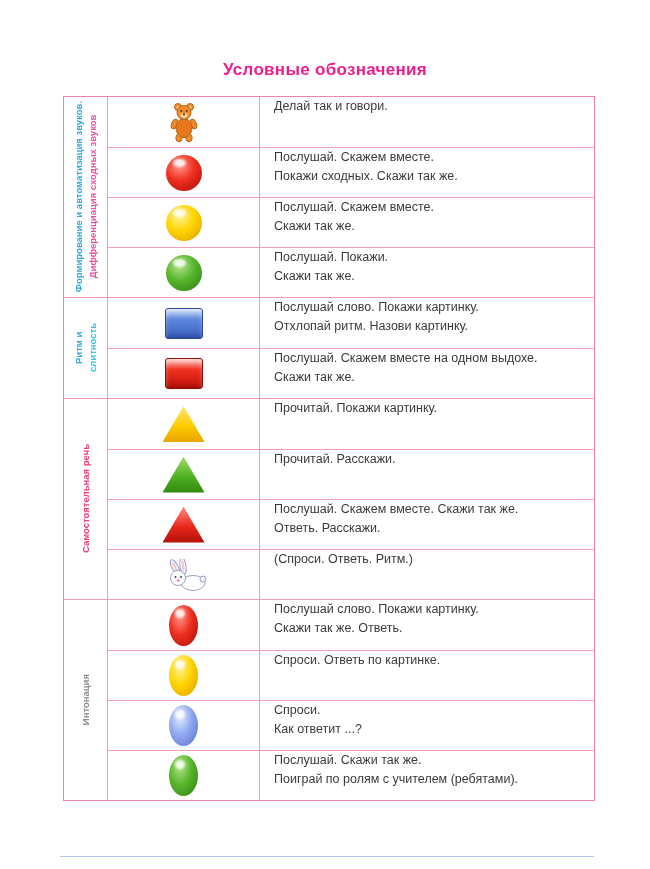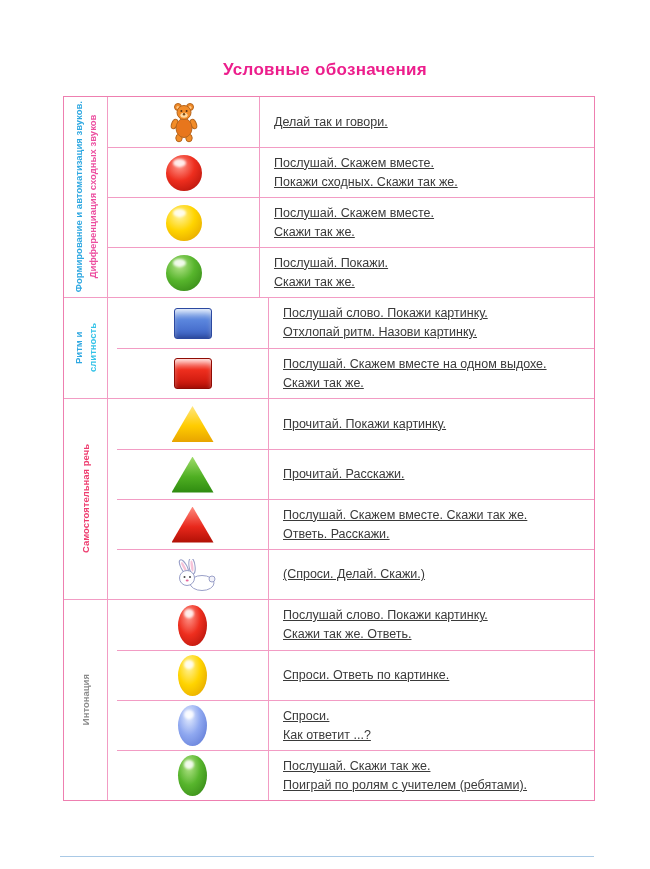--- a/index.html
+++ b/index.html
@@ -18,41 +18,41 @@
     position:absolute;top:60px;left:0;width:100%;
     text-align:center;font-size:17px;font-weight:bold;color:#ec1e8c;
     letter-spacing:.3px;
   }
   .legend-table{
     position:absolute;top:96px;left:63px;width:532px;
     border:1.6px solid var(--pink-border);
     display:flex;flex-direction:column;background:#fff;
   }
   .section{display:flex;}
-  .section + .section{border-top:1.5px solid var(--pink-line);gap:9px;}
+  .section + .section{border-top:1.5px solid var(--pink-line);}
   .label-cell{
     width:44px;flex:0 0 44px;border-right:1px solid var(--pink-line);
     display:flex;align-items:center;justify-content:center;overflow:visible;
   }
   .vertical-text{
     writing-mode:vertical-rl;transform:rotate(180deg);
     text-align:center;font-weight:bold;font-size:9.5px;line-height:1.45;
     white-space:nowrap;
   }
   .vertical-text span{display:block;}
   .rows{flex:1;display:flex;flex-direction:column;}
   .row{height:50px;display:flex;}
   .row + .row{border-top:1px solid var(--pink-line);}
   .icon-cell{
     width:152px;flex:0 0 152px;border-right:1px solid var(--pink-line);
     display:flex;align-items:center;justify-content:center;
   }
   .text-cell{
-    flex:1;display:flex;flex-direction:column;justify-content:center;
-    padding-left:14px;padding-right:6px;text-decoration:underline;
+    flex:1;display:flex;flex-direction:column;
+    padding-left:14px;padding-right:6px;
   }
   .line{font-size:12.5px;line-height:19px;color:var(--ink);}
 
   
   .shape{position:relative;}
   .glossy::after{
     content:"";position:absolute;left:22%;top:12%;width:34%;height:22%;
     background:rgba(255,255,255,.85);border-radius:50%;filter:blur(1px);
   }
   .circle{width:36px;height:36px;border-radius:50%;}
@@ -232,21 +232,21 @@
               <ellipse cx="32" cy="24" rx="12" ry="7.5"></ellipse>
               <circle cx="42" cy="20" r="3" fill="#f2f2fa"></circle>
               <circle cx="17" cy="19" r="7.5"></circle>
               <circle cx="14.5" cy="18" r="1" fill="#444" stroke="none"></circle>
               <circle cx="20" cy="18" r="1" fill="#444" stroke="none"></circle>
               <ellipse cx="17.2" cy="21.5" rx="1.5" ry="1" fill="#e86aa0" stroke="none"></ellipse>
             </g>
           </svg>
         </div>
         <div class="text-cell">
-          <div class="line">(Спроси. Делай. Скажи.)</div>
+          <div class="line">(Спроси. Ответь. Ритм.)</div>
         </div>
       </div>
     </div>
   </div>
 
   <div class="section">
     <div class="label-cell">
       <div class="vertical-text">
         <span style="color: rgb(140, 140, 140);">Интонация</span>
       </div>

